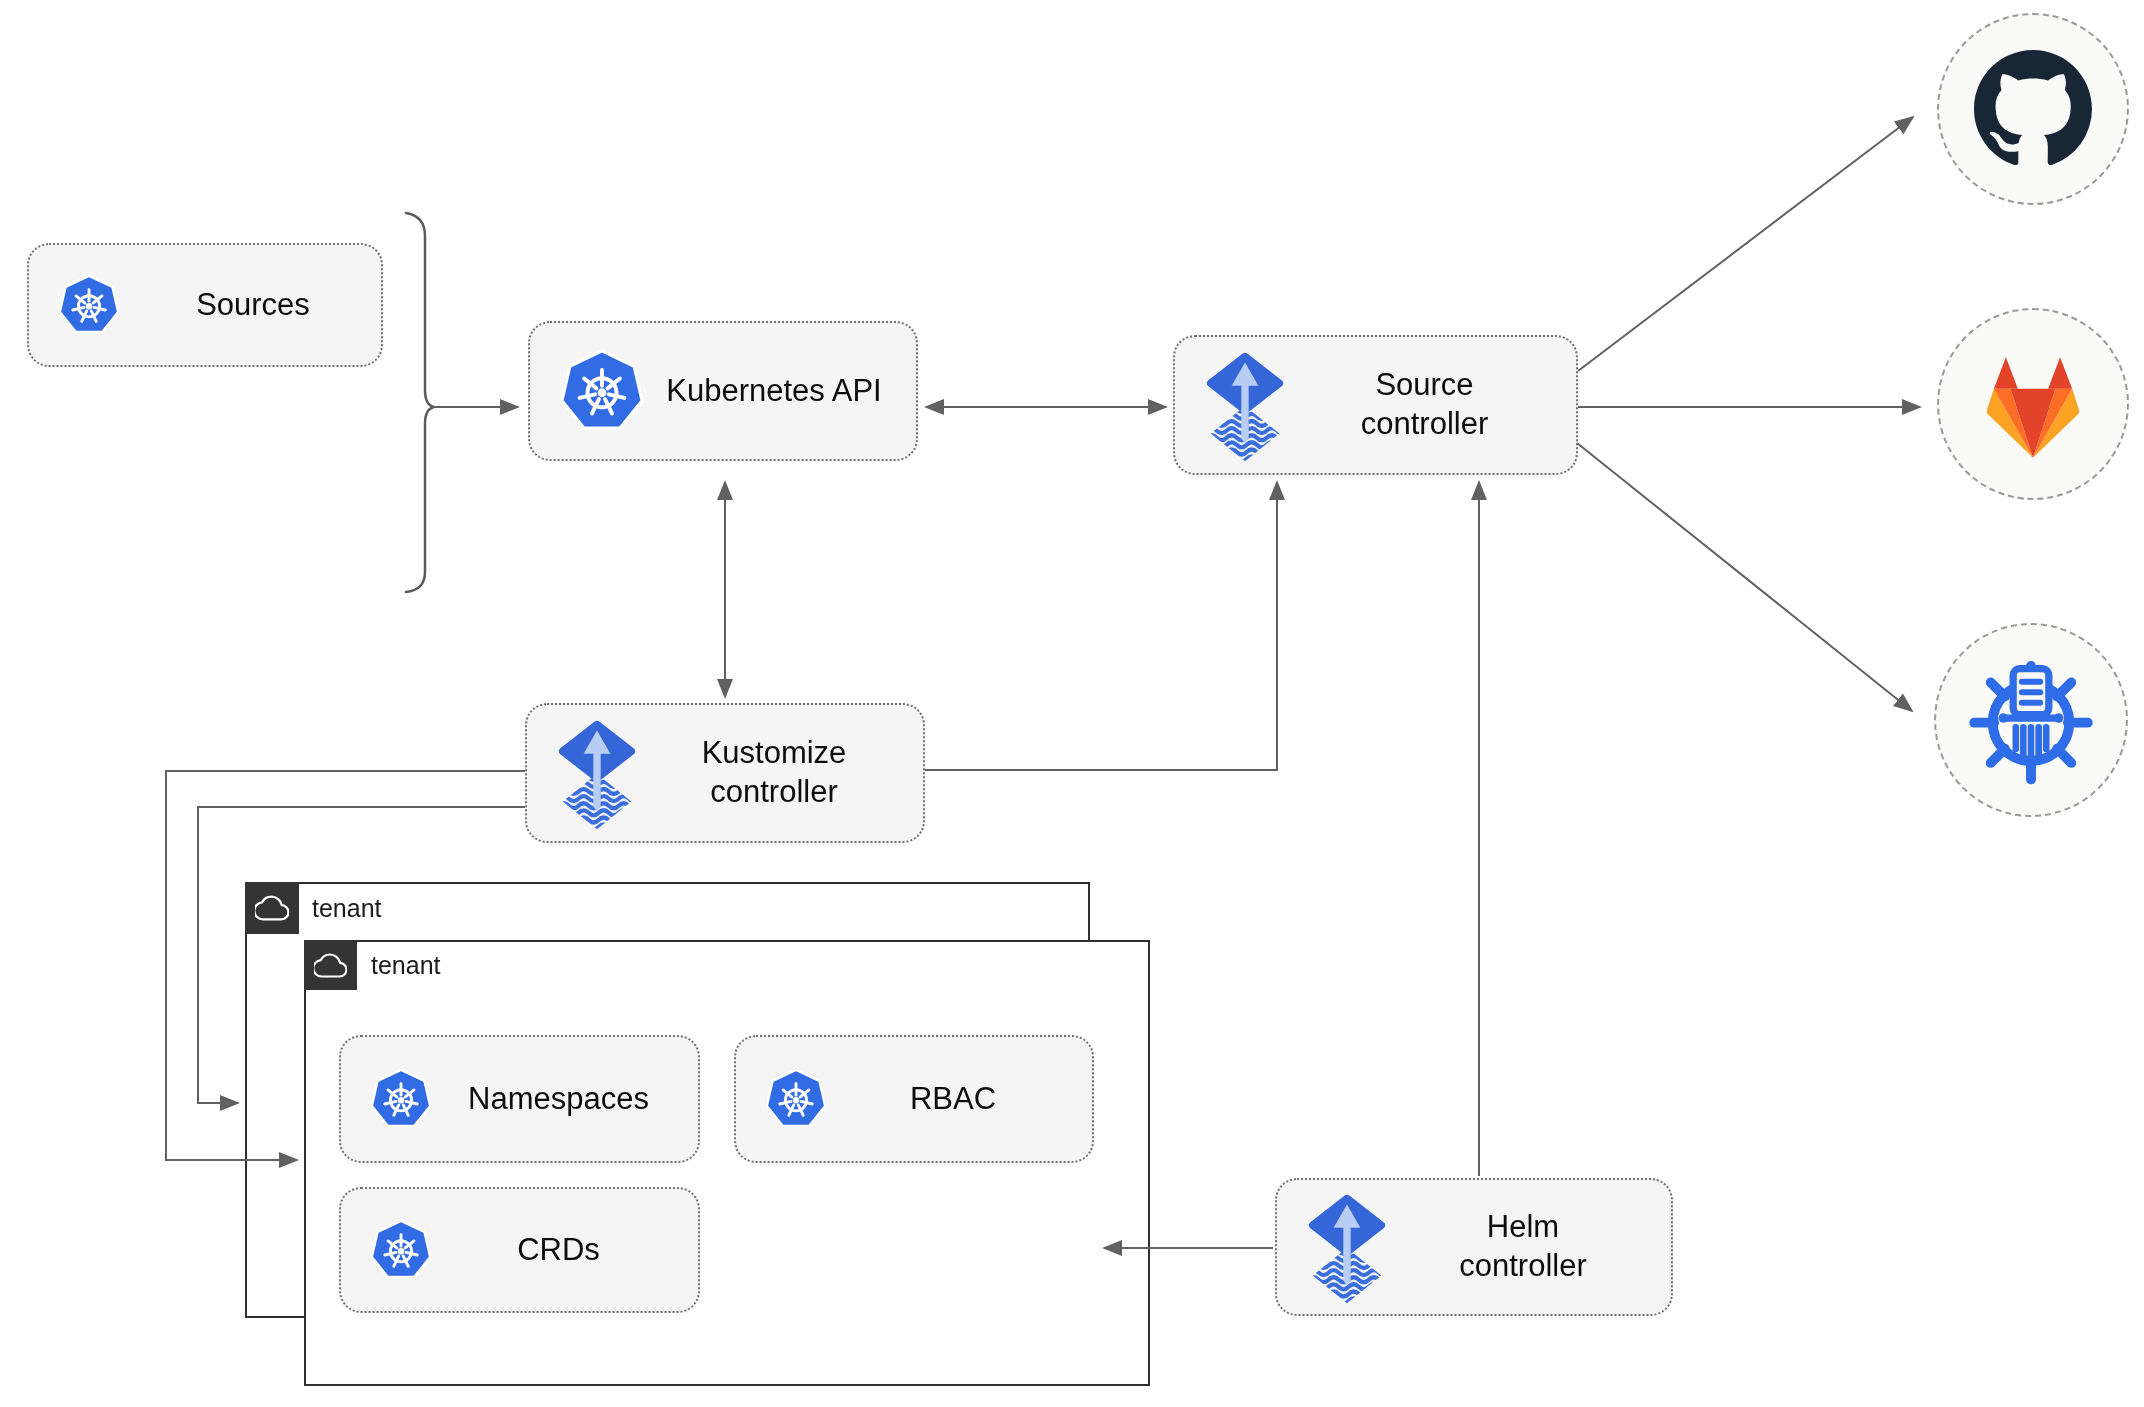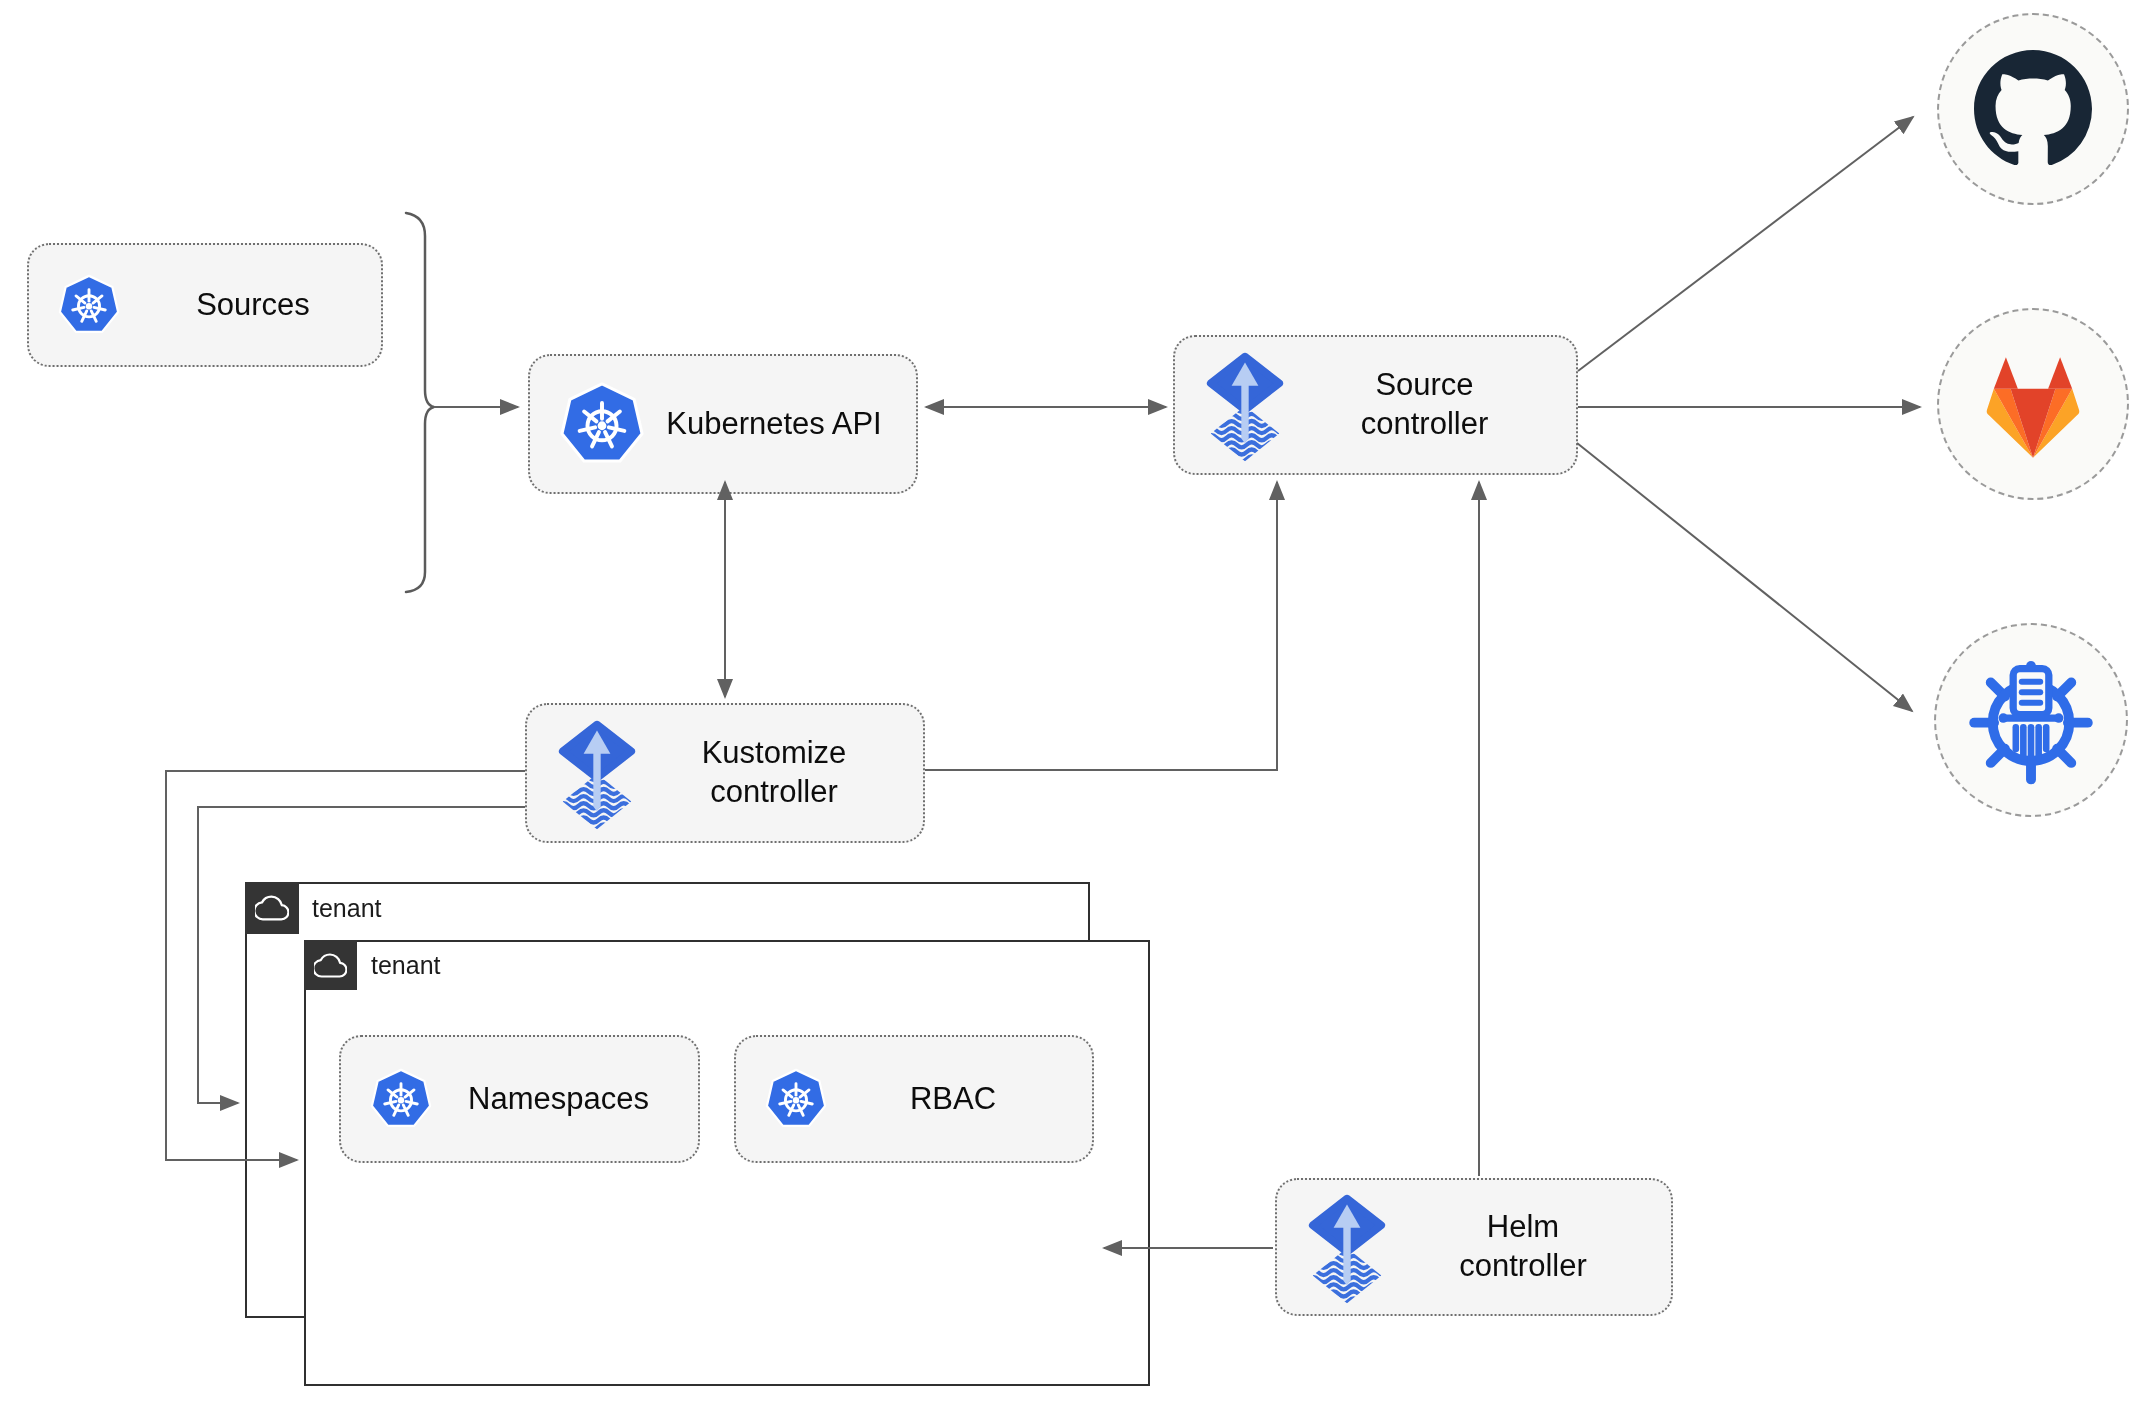--- a/index.html
+++ b/index.html
@@ -228,21 +228,21 @@
   <div class="node" style="left:27px;top:243px;width:356px;height:124px;gap:18px;">
     <span class="icon">
       <svg width="64" height="68" viewBox="0 0 100 100">
           <use href="#sym-k8s"></use>
         </svg>
     </span>
     <span class="label">Sources</span>
   </div>
 
 
-  <div class="node" style="left:528px;top:354px;width:390px;height:140px;">
+  <div class="node" style="left:528px;top:321px;width:390px;height:140px;">
     <span class="icon">
       <svg width="88" height="94" viewBox="0 0 100 100">
           <use href="#sym-k8s"></use>
         </svg>
     </span>
     <span class="label">Kubernetes API</span>
   </div>
 
   <div class="node" style="left:1173px;top:335px;width:405px;height:140px;">
     <span class="icon">
@@ -291,20 +291,28 @@
 
   <div class="node" style="left:734px;top:1035px;width:360px;height:128px;">
     <span class="icon">
       <svg width="64" height="68" viewBox="0 0 100 100">
           <use href="#sym-k8s"></use>
         </svg>
     </span>
     <span class="label">RBAC</span>
   </div>
 
+  <div class="node" style="left:339px;top:1187px;width:361px;height:126px;">
+    <span class="icon">
+      <svg width="64" height="68" viewBox="0 0 100 100">
+          <use href="#sym-k8s"></use>
+        </svg>
+    </span>
+    <span class="label">CRDs</span>
+  </div>
 
 
   <div class="circle-node" style="left:1937px;top:13px;width:192px;height:192px;">
     <svg width="118" height="118" viewBox="0 0 16 16">
       <use href="#sym-github"></use>
     </svg>
   </div>
 
   <div class="circle-node" style="left:1937px;top:308px;width:192px;height:192px;">
     <svg width="122" height="115" viewBox="0 0 100 94">

